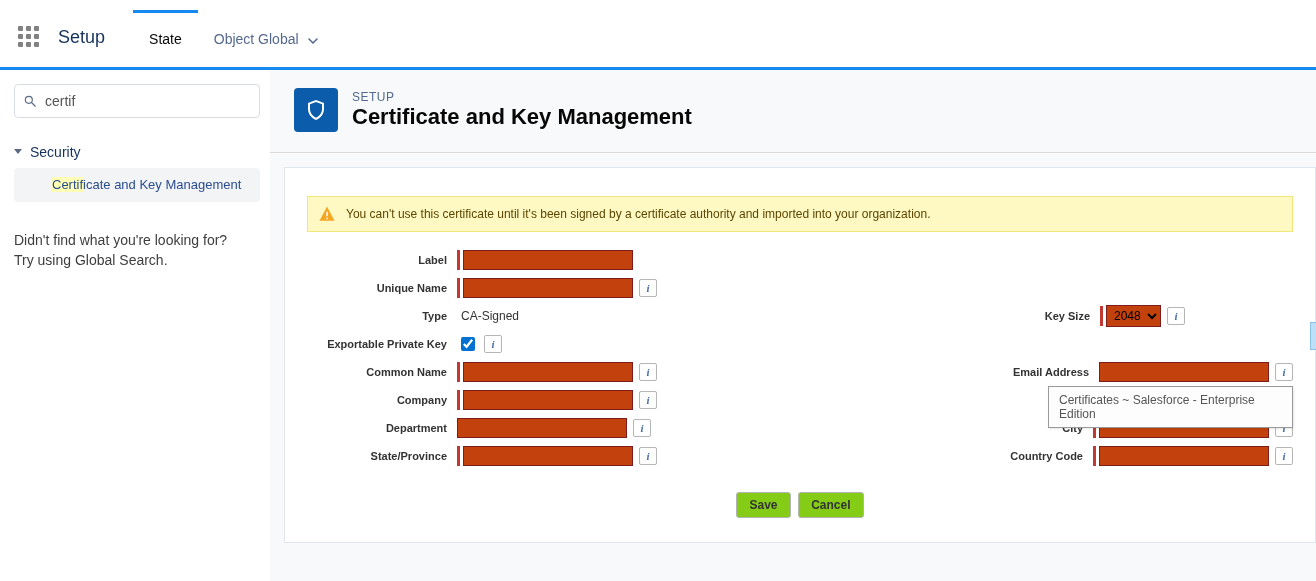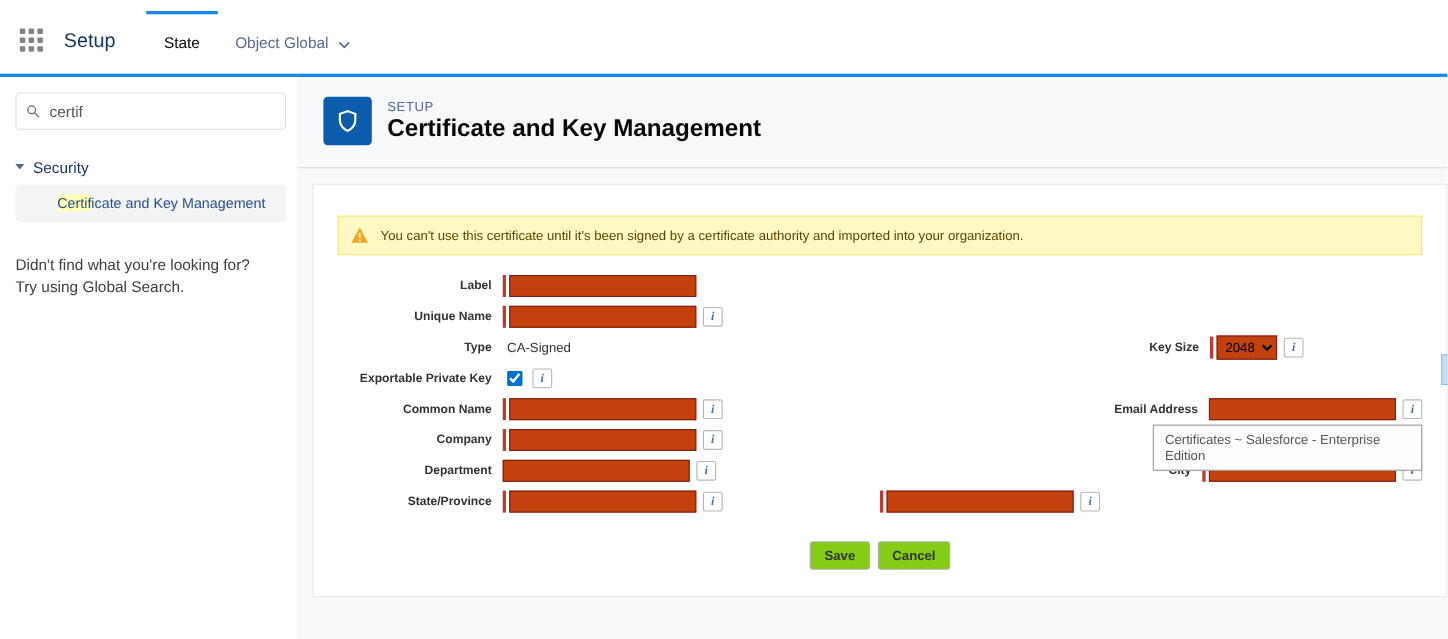--- a/index.html
+++ b/index.html
@@ -239,20 +239,21 @@
             <div class="lbl" style="width:300px;">City</div>
             <div class="cell">
                 <span class="req-bar"></span>
               <input class="txt" type="text" value="" style="">
               <span class="info-btn">
                   <span>i</span>
                 </span>
             </div>
           </div>
           <div class="form-row">
+            <div class="lbl" style="width:300px;">Country Code</div>
             <div class="cell">
                 <span class="req-bar"></span>
               <input class="txt" type="text" value="" style="">
               <span class="info-btn">
                   <span>i</span>
                 </span>
             </div>
           </div>
         </div>
       </div>

